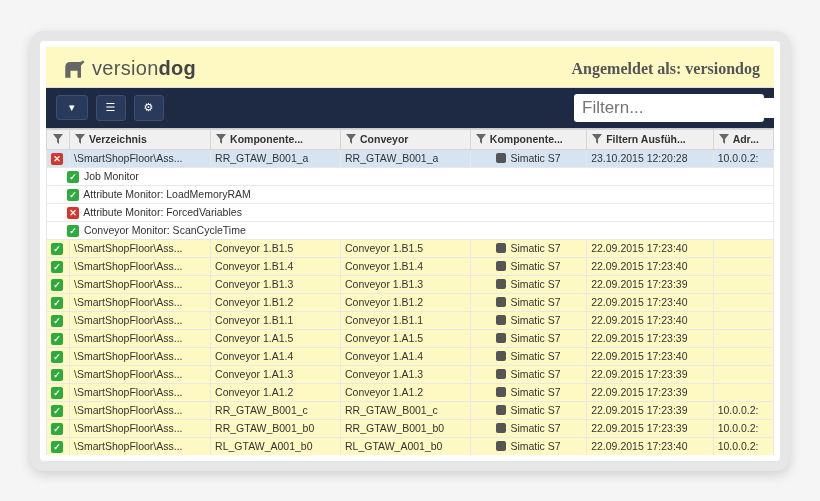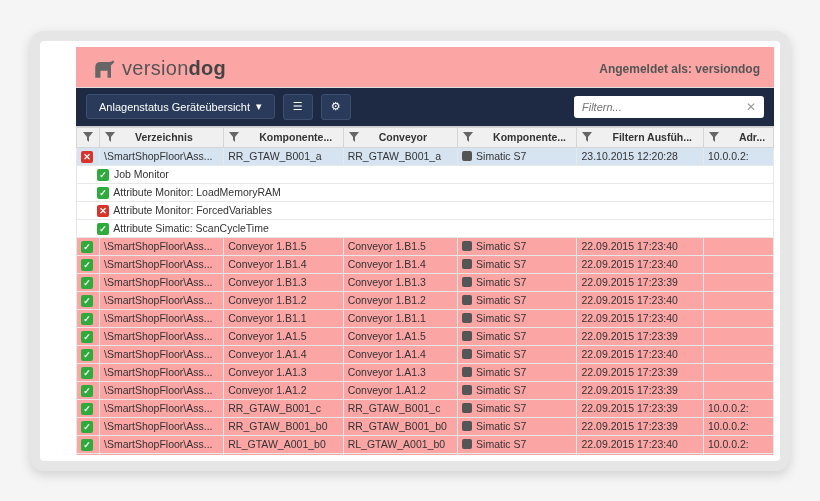--- a/index.html
+++ b/index.html
@@ -15,33 +15,33 @@
   width:760px; height:440px;
   background:#fff;
   border:10px solid #e6e6e6;
   border-radius:14px;
   box-shadow:0 4px 12px rgba(0,0,0,.15);
   position:relative;
   overflow:hidden;
 }
 .inner {
   position:absolute; inset:6px;
-  background:#fca5a5;
-  display:flex; flex-direction:column;margin-left:30px;
+  background:#fef9c3;
+  display:flex; flex-direction:column;
 }
 .topbar {
   display:flex; justify-content:space-between; align-items:center;
   padding:8px 14px 4px 14px;
   border-bottom:1px solid #ddd;
 }
 .logo { display:flex; align-items:center; gap:4px; }
 .logo svg { width:28px; height:28px; }
 .logo-text { font-size:20px; color:#555; letter-spacing:.3px; }
 .logo-text b { font-weight:900; color:#444; }
-.login { font-size:12px; color:#888; }
+.login { font-size:16px; color:#888;font-family:Liberation Serif, serif; }
 .login span { color:#555; font-weight:600; }
 .toolbar {
   background:#1e2a44;
   padding:6px 10px;
   display:flex; gap:8px; align-items:center;
 }
 .toolbar .dropdown {
   background:#2a3a5a; color:#fff;
   border:1px solid #3d4f70; border-radius:3px;
   padding:5px 12px; font-size:11px;
@@ -53,54 +53,54 @@
   width:30px; height:26px;
   display:flex; align-items:center; justify-content:center;
 }
 .toolbar .filter {
   margin-left:auto;
   background:#fff; border-radius:3px;
   display:flex; align-items:center;
   padding:4px 8px; width:190px;
 }
 .toolbar .filter input {
-  border:0; outline:0; flex:1; font-size:11px;
-  font-style:italic; color:#888;
+  border:0; outline:0; flex:1; font-size:17px;
+  color:#888;
 }
 .toolbar .filter .x { color:#999; font-size:12px; cursor:pointer; }
 .tablewrap { flex:1; overflow:auto; border-top:1px solid #ccc; }
 table { width:100%; border-collapse:collapse; font-size:10.5px; }
 thead th {
   background:#f0f0f0;
   border:1px solid #d5d5d5;
   padding:3px 4px; text-align:left;
   font-weight:700; color:#333;
   white-space:nowrap;
 }
-thead th .colhead { display:flex; align-items:center; gap:19px; }
+thead th .colhead { display:flex; align-items:center; gap:3px; }
 .filter-icon {
   display:inline-flex; width:12px; height:12px;
   align-items:center; justify-content:center;
   color:#666;
 }
 tbody td {
   border:1px solid #e8e8e8;
   padding:2px 4px; white-space:nowrap;
 }
 tbody tr.selected td { background:#d6e4f2; }
 tbody tr.detail td { padding-left:20px; background:#fff; }
 .status {
   display:inline-flex; width:12px; height:12px;
   border-radius:2px; align-items:center; justify-content:center;
   color:#fff; font-size:9px; font-weight:900;
   margin-right:2px;
 }
 .ok { background:#2eab3c; }
 .err { background:#d9342b; }
-.comp { display:flex; align-items:center; gap:4px; }
+.comp { display:flex; align-items:center; gap:4px;justify-content:center; }
 .plc-icon { width:10px; height:10px; background:#555; border-radius:2px; display:inline-block; }
 .checkcol { width:22px; text-align:center; }
 </style>
 </head>
 <body>
 
 <div class="monitor">
 <div class="inner">
 
 <div class="topbar">
@@ -113,21 +113,20 @@
     </span>
   </div>
   <div class="login">
     <span>Angemeldet als:</span>
     <span>versiondog</span>
   </div>
 </div>
 
 <div class="toolbar">
   <div class="dropdown">
-    <span>Anlagenstatus Geräteübersicht</span>
     <span>▾</span>
   </div>
   <div class="iconbtn">
     <span>☰</span>
   </div>
   <div class="iconbtn">
     <span>⚙</span>
   </div>
   <div class="filter">
     <input placeholder="Filtern..." style="">
@@ -221,21 +220,21 @@
             <tr class="detail">
               <td colspan="7"><span class="status ok">✓</span> <span>Job Monitor</span></td>
             </tr>
             <tr class="detail">
               <td colspan="7"><span class="status ok">✓</span> <span>Attribute Monitor: LoadMemoryRAM</span></td>
             </tr>
             <tr class="detail">
               <td colspan="7"><span class="status err">✕</span> <span>Attribute Monitor: ForcedVariables</span></td>
             </tr>
             <tr class="detail">
-              <td colspan="7"><span class="status ok">✓</span> <span>Attribute Simatic: ScanCycleTime</span></td>
+              <td colspan="7"><span class="status ok">✓</span> <span>Conveyor Monitor: ScanCycleTime</span></td>
             </tr>
             <tr>
               <td class="checkcol"><span class="status ok">✓</span></td>
               <td>\SmartShopFloor\Ass...</td>
               <td>Conveyor 1.B1.5</td>
               <td>Conveyor 1.B1.5</td>
               <td>
                 <div class="comp"><span class="plc-icon"></span>Simatic S7</div>
               </td>
               <td>22.09.2015 17:23:40</td>

